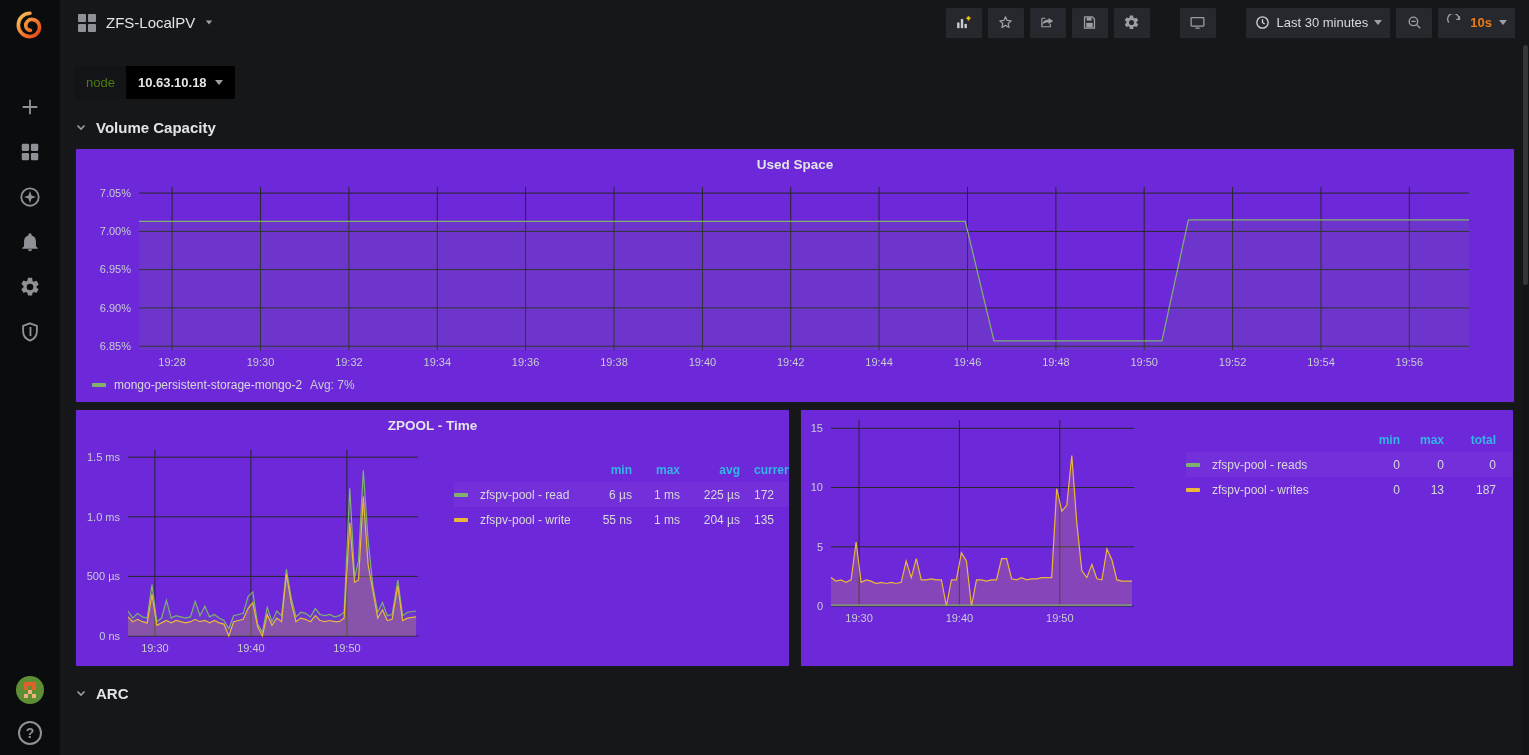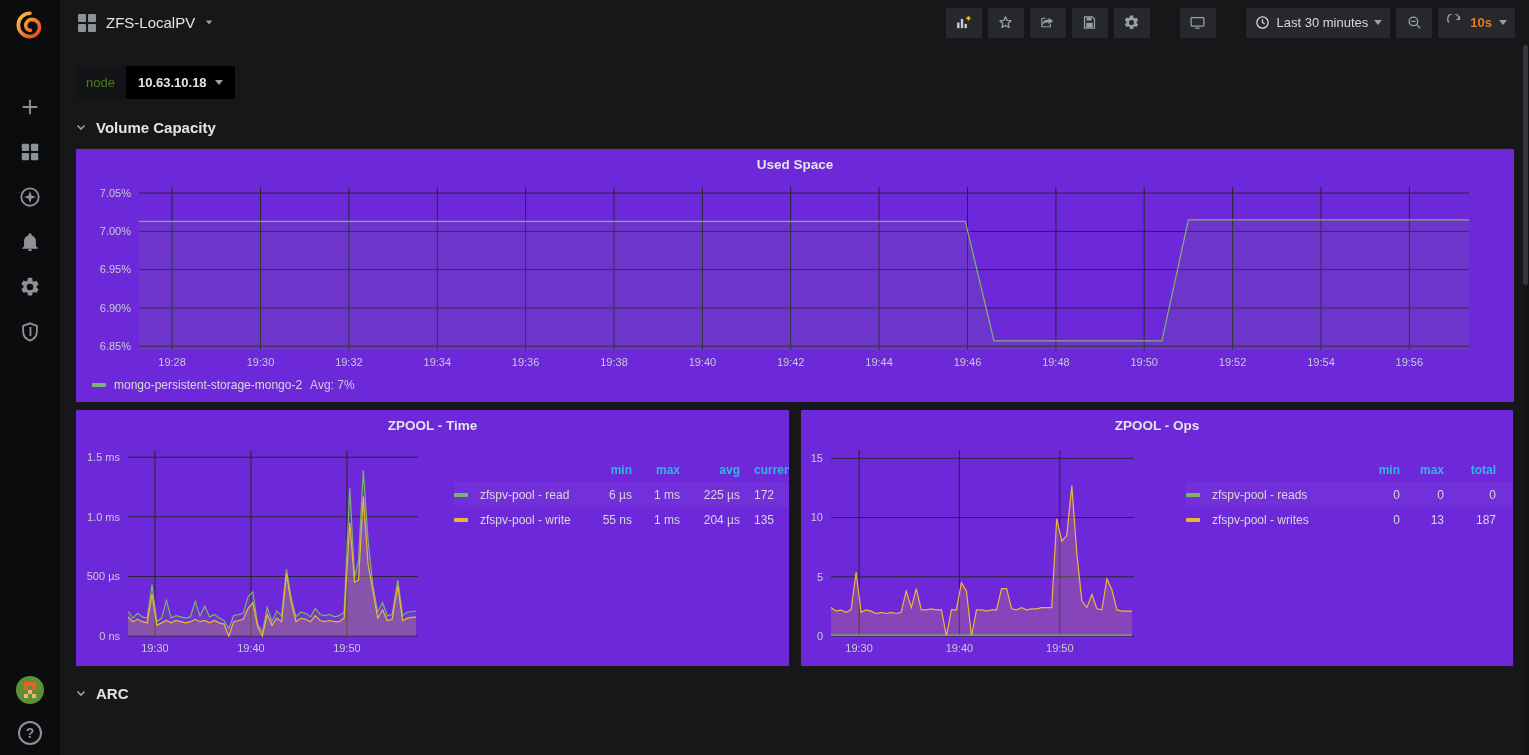--- a/index.html
+++ b/index.html
@@ -361,21 +361,20 @@
                   <span class="lt-cell" style="width:48px">1 ms</span>
                   <span class="lt-cell" style="width:60px">204 µs</span>
                   <span class="lt-cell left" style="width:70px">135</span>
                 </div>
               </div>
             </div>
           </div>
         </div>
 
         <div class="panel pool-panel" style="width:714px">
-          <div class="panel-title">ZPOOL - Ops</div>
           <div class="pool-body">
             <div class="chart pool-chart" style="width:345px">
                 <svg width="345" height="222" font-family="Liberation Sans, sans-serif">
                   <line x1="30" y1="196.0" x2="333" y2="196.0" stroke="#27282c" stroke-width="1"></line>
                   <line x1="30" y1="136.8" x2="333" y2="136.8" stroke="#27282c" stroke-width="1"></line>
                   <line x1="30" y1="77.5" x2="333" y2="77.5" stroke="#27282c" stroke-width="1"></line>
                   <line x1="30" y1="18.3" x2="333" y2="18.3" stroke="#27282c" stroke-width="1"></line>
                   <line x1="58.1" y1="10" x2="58.1" y2="196" stroke="#27282c" stroke-width="1"></line>
                   <line x1="158.4" y1="10" x2="158.4" y2="196" stroke="#27282c" stroke-width="1"></line>
                   <line x1="258.8" y1="10" x2="258.8" y2="196" stroke="#27282c" stroke-width="1"></line>

